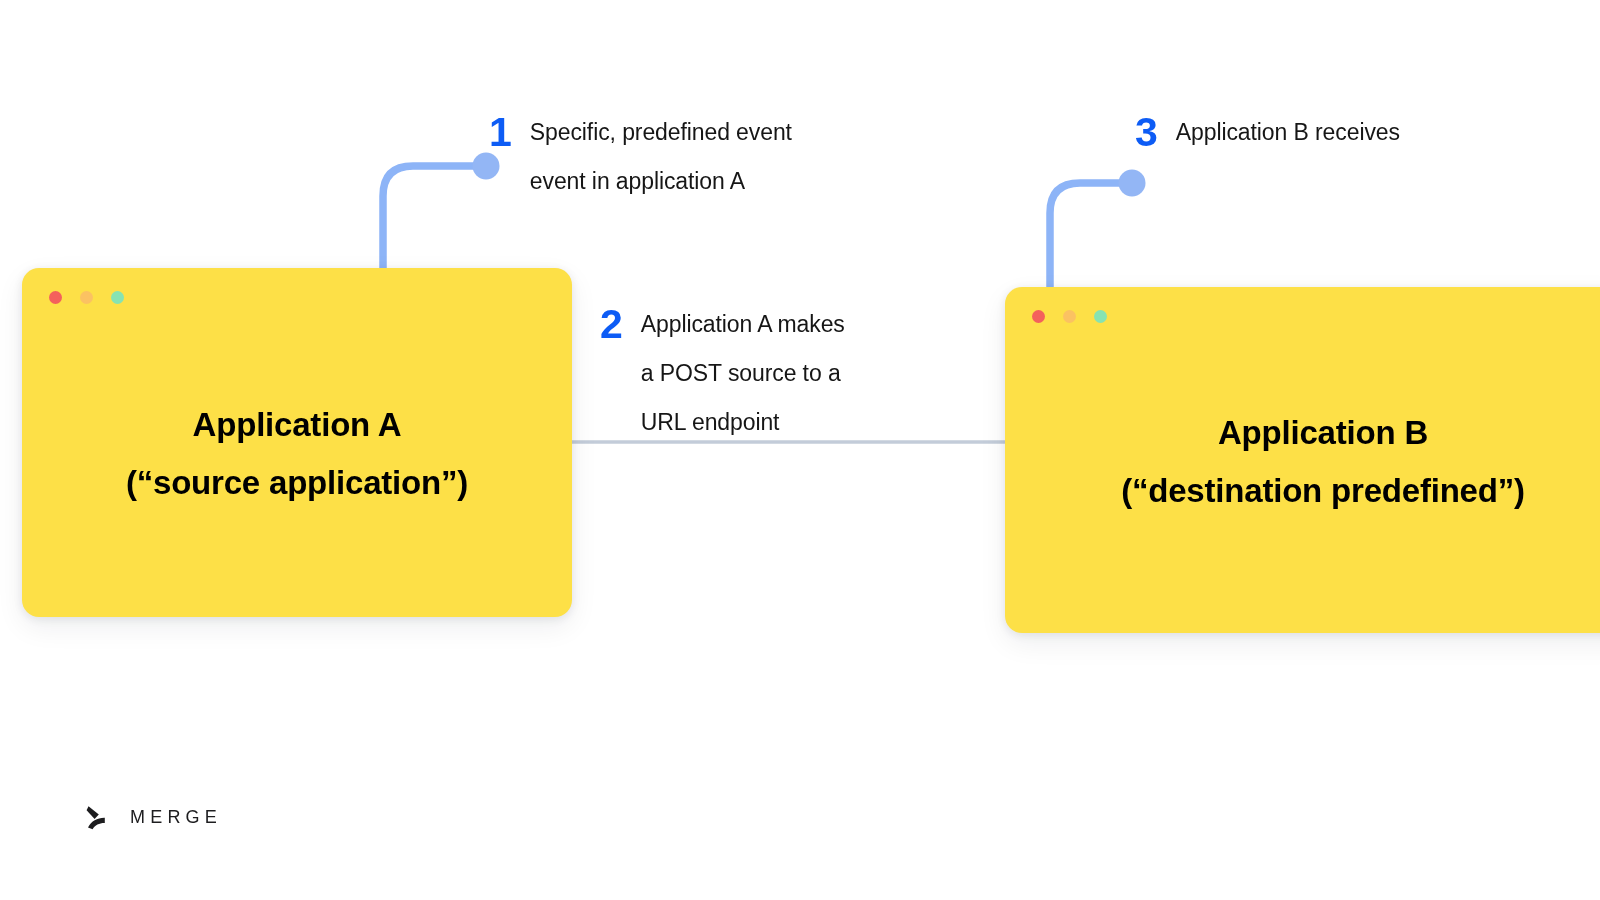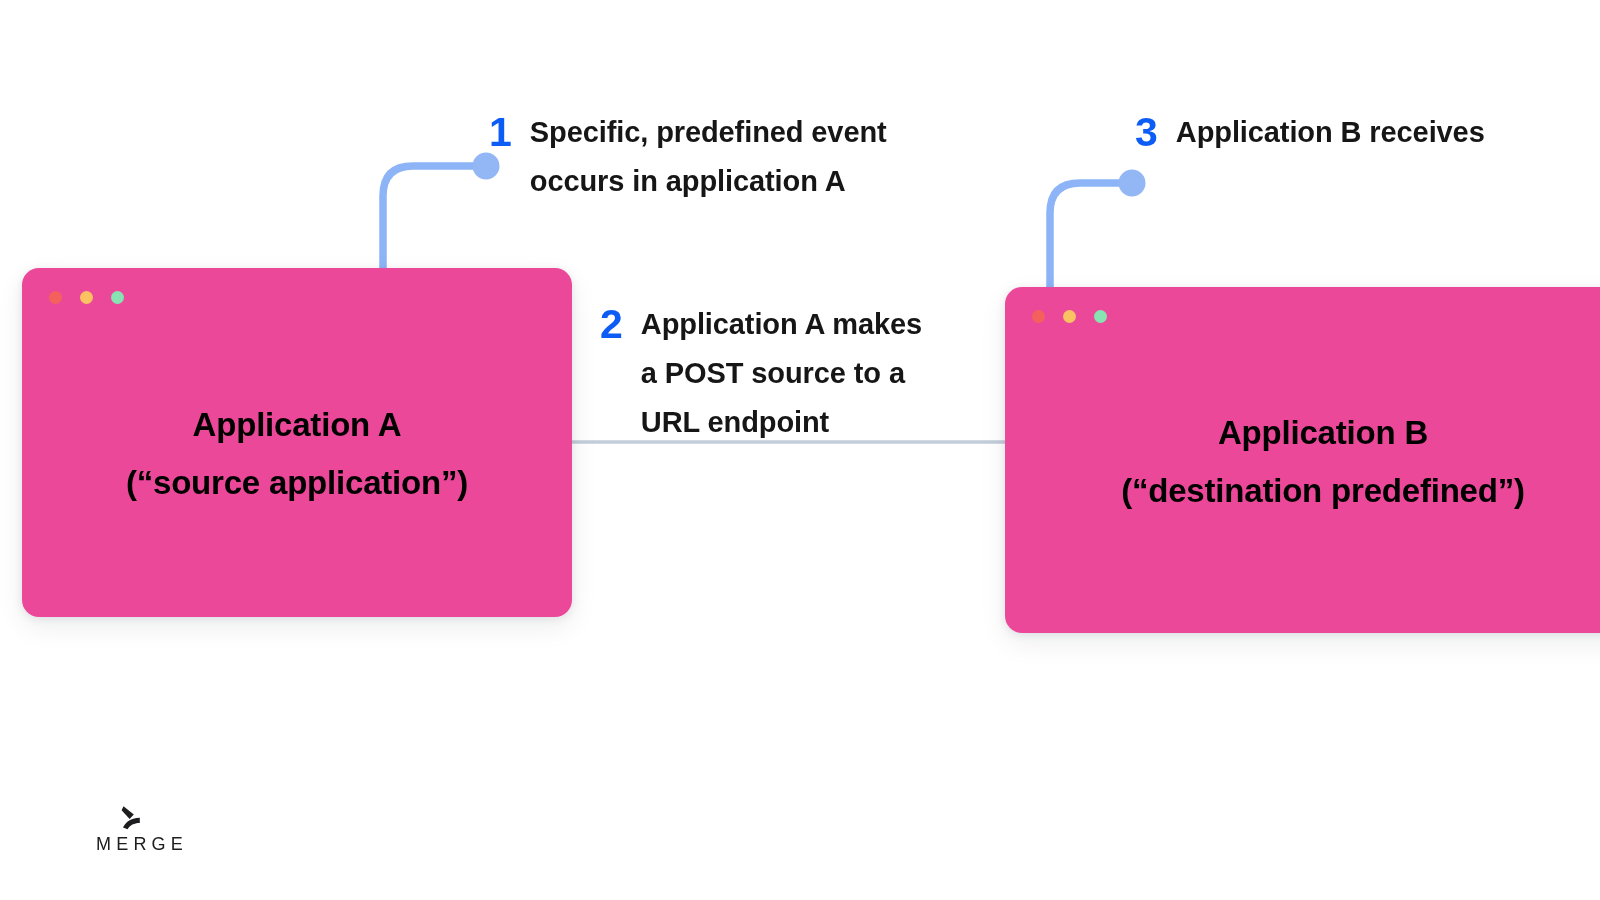--- a/index.html
+++ b/index.html
@@ -27,21 +27,21 @@
     left: 0;
     top: 0;
     width: 1600px;
     height: 900px;
     z-index: 1;
   }
 
   
   .app-card {
     position: absolute;
-    background: #ec4899;
+    background: #fde047;
     border-radius: 17px;
     box-shadow: 0 2px 10px rgba(17, 24, 39, 0.09),
                 0 10px 28px rgba(17, 24, 39, 0.07);
     z-index: 3;
     box-sizing: border-box;
   }
   .app-card.card-a {
     left: 22px;
     top: 268px;
     width: 550px;
@@ -97,40 +97,39 @@
   .step-num {
     color: #0d5cf5;
     font-weight: bold;
     font-size: 41px;
     line-height: 49px;
     margin-right: 18px;
     flex: 0 0 auto;
   }
   .step-text {
     color: #161616;
-    font-size: 29px;
+    font-size: 23px;
     line-height: 49px;
-    font-weight: bold;
+    font-weight: normal;
     letter-spacing: -0.1px;
   }
   .step-text-line { display: block; white-space: nowrap; }
 
   .step-1 { left: 489px; top: 108px; }
   .step-2 { left: 600px; top: 300px; }
   .step-3 { left: 1135px; top: 108px; }
 
   
   .brand {
     position: absolute;
     left: 84px;
     top: 800px;
     display: flex;
     align-items: center;
     z-index: 4;
-    flex-direction: column;
   }
   .brand-mark {
     width: 34px;
     height: 34px;
     display: block;
     flex: 0 0 auto;
   }
   .brand-word {
     margin-left: 12px;
     font-size: 18px;
@@ -177,21 +176,21 @@
     <div class="card-title-wrap">
       <span class="card-title-line">Application B</span>
       <span class="card-title-line">(“destination predefined”)</span>
     </div>
   </div>
 
   <div class="step step-1">
     <span class="step-num">1</span>
     <span class="step-text">
       <span class="step-text-line">Specific, predefined event</span>
-      <span class="step-text-line">occurs in application A</span>
+      <span class="step-text-line">event in application A</span>
     </span>
   </div>
 
   <div class="step step-2">
     <span class="step-num">2</span>
     <span class="step-text">
       <span class="step-text-line">Application A makes</span>
       <span class="step-text-line">a POST source to a</span>
       <span class="step-text-line">URL endpoint</span>
     </span>

